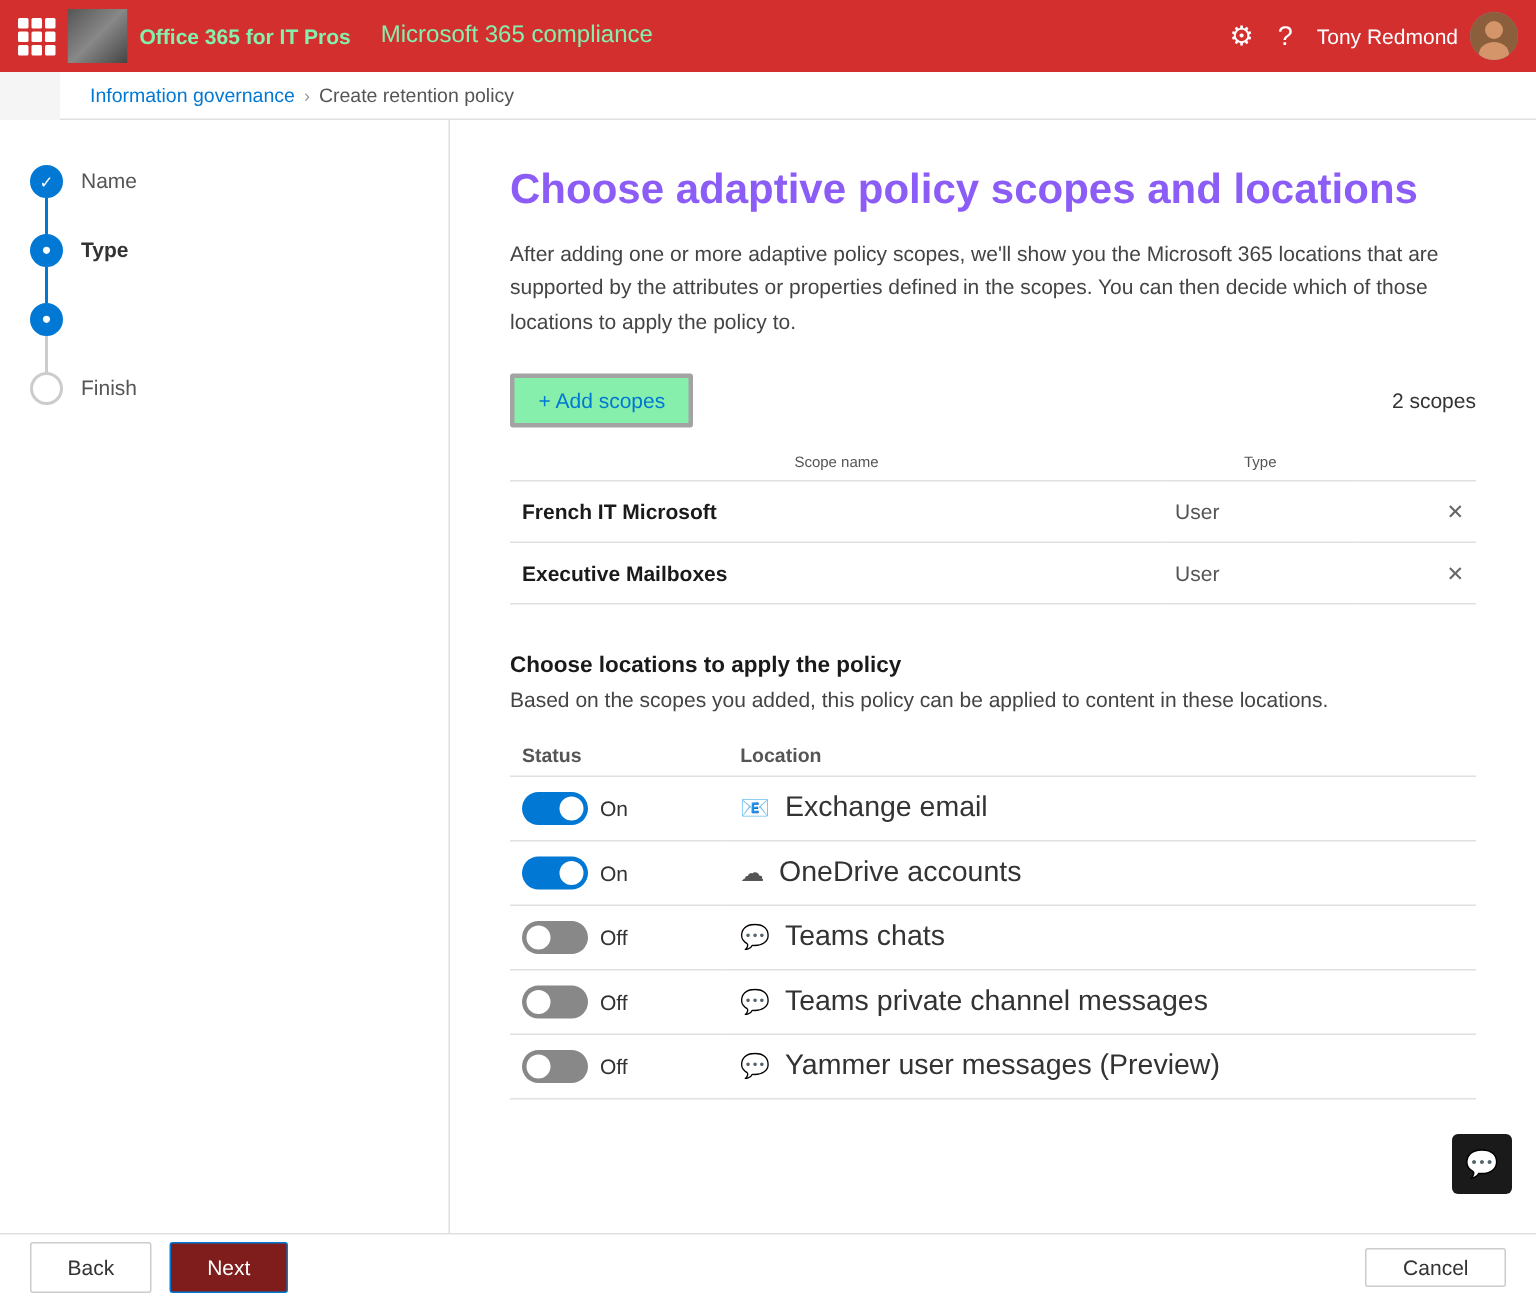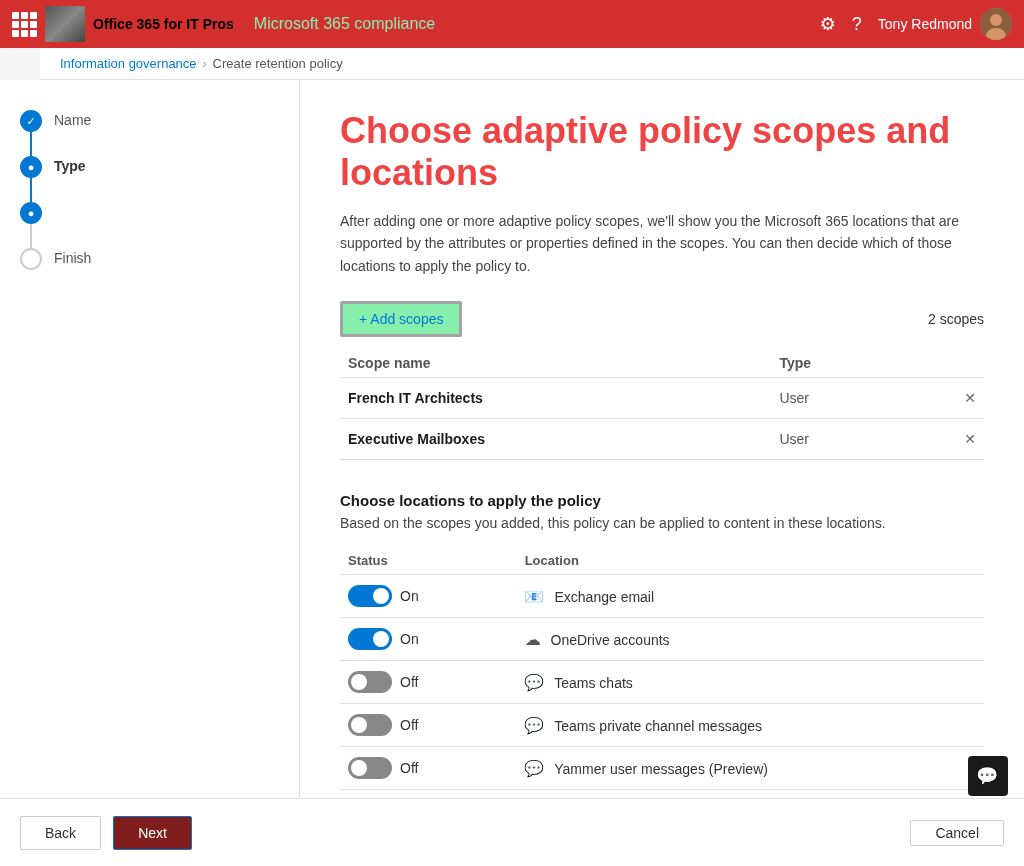--- a/index.html
+++ b/index.html
@@ -30,21 +30,21 @@
       overflow: hidden;
     }
     .brand-img-inner {
       width: 40px;
       height: 36px;
       background: linear-gradient(135deg, #555 0%, #888 50%, #444 100%);
     }
     .brand-name {
       font-size: 14px;
       font-weight: 600;
-      color: #000000;
+      color: #86efac;
     }
     .topbar-title {
       font-size: 16px;
       font-weight: 400;
       color: #86efac;
       flex: 1;
     }
     .topbar-icons {
       display: flex;
       align-items: center;
@@ -171,23 +171,23 @@
     .step-label.inactive { color: #555; font-weight: 400; }
     .step-label.completed { color: #555; font-weight: 400; }
 
     
     .content {
       flex: 1;
       padding: 30px 40px;
       background: white;
     }
     .content-title {
-      font-size: 36px;
+      font-size: 28px;
       font-weight: 700;
-      color: #ef4444;
+      color: #8b5cf6;
       margin-bottom: 16px;
     }
     .content-desc {
       font-size: 14px;
       color: #444;
       line-height: 1.6;
       margin-bottom: 24px;
       max-width: 640px;
     }
 
@@ -215,24 +215,24 @@
       color: #333;
     }
 
     
     .scopes-table {
       width: 100%;
       border-collapse: collapse;
       margin-bottom: 32px;
     }
     .scopes-table th {
-      text-align: left;
-      font-size: 14px;
+      text-align: center;
+      font-size: 10px;
       color: #555;
-      font-weight: 700;
+      font-weight: 400;
       border-bottom: 1px solid #e0e0e0;
       padding: 6px 8px;
     }
     .scopes-table td {
       padding: 12px 8px;
       border-bottom: 1px solid #e0e0e0;
       font-size: 14px;
     }
     .scope-name { font-weight: 700; color: #1a1a1a; }
     .scope-type { color: #555; }
@@ -304,30 +304,30 @@
       font-size: 14px;
       color: #333;
       display: inline-block;
       width: 30px;
     }
     .location-icon {
       font-size: 16px;
       margin-right: 6px;
       color: #555;
     }
-    .location-name { font-size: 14px; color: #333; }
+    .location-name { font-size: 19px; color: #333; }
     .toggle-cell { display: flex; align-items: center; gap: 8px; }
 
     
     .footer {
       position: fixed;
       bottom: 0;
       left: 0;
       right: 0;
-      height: 68px;
+      height: 44px;
       background: white;
       border-top: 1px solid #e0e0e0;
       display: flex;
       align-items: center;
       padding: 0 20px;
       gap: 12px;
     }
     .btn-back {
       padding: 8px 24px;
       background: white;
@@ -465,21 +465,21 @@
     <table class="scopes-table">
       <thead>
         <tr>
           <th>Scope name</th>
           <th>Type</th>
           <th></th>
         </tr>
       </thead>
       <tbody id="scopes-tbody">
       <tr>
-    <td><span class="scope-name">French IT Architects</span></td>
+    <td><span class="scope-name">French IT Microsoft</span></td>
     <td><span class="scope-type">User</span></td>
     <td>
               <button class="remove-btn">✕</button>
             </td>
   </tr>
           <tr>
     <td><span class="scope-name">Executive Mailboxes</span></td>
     <td><span class="scope-type">User</span></td>
     <td>
               <button class="remove-btn">✕</button>

